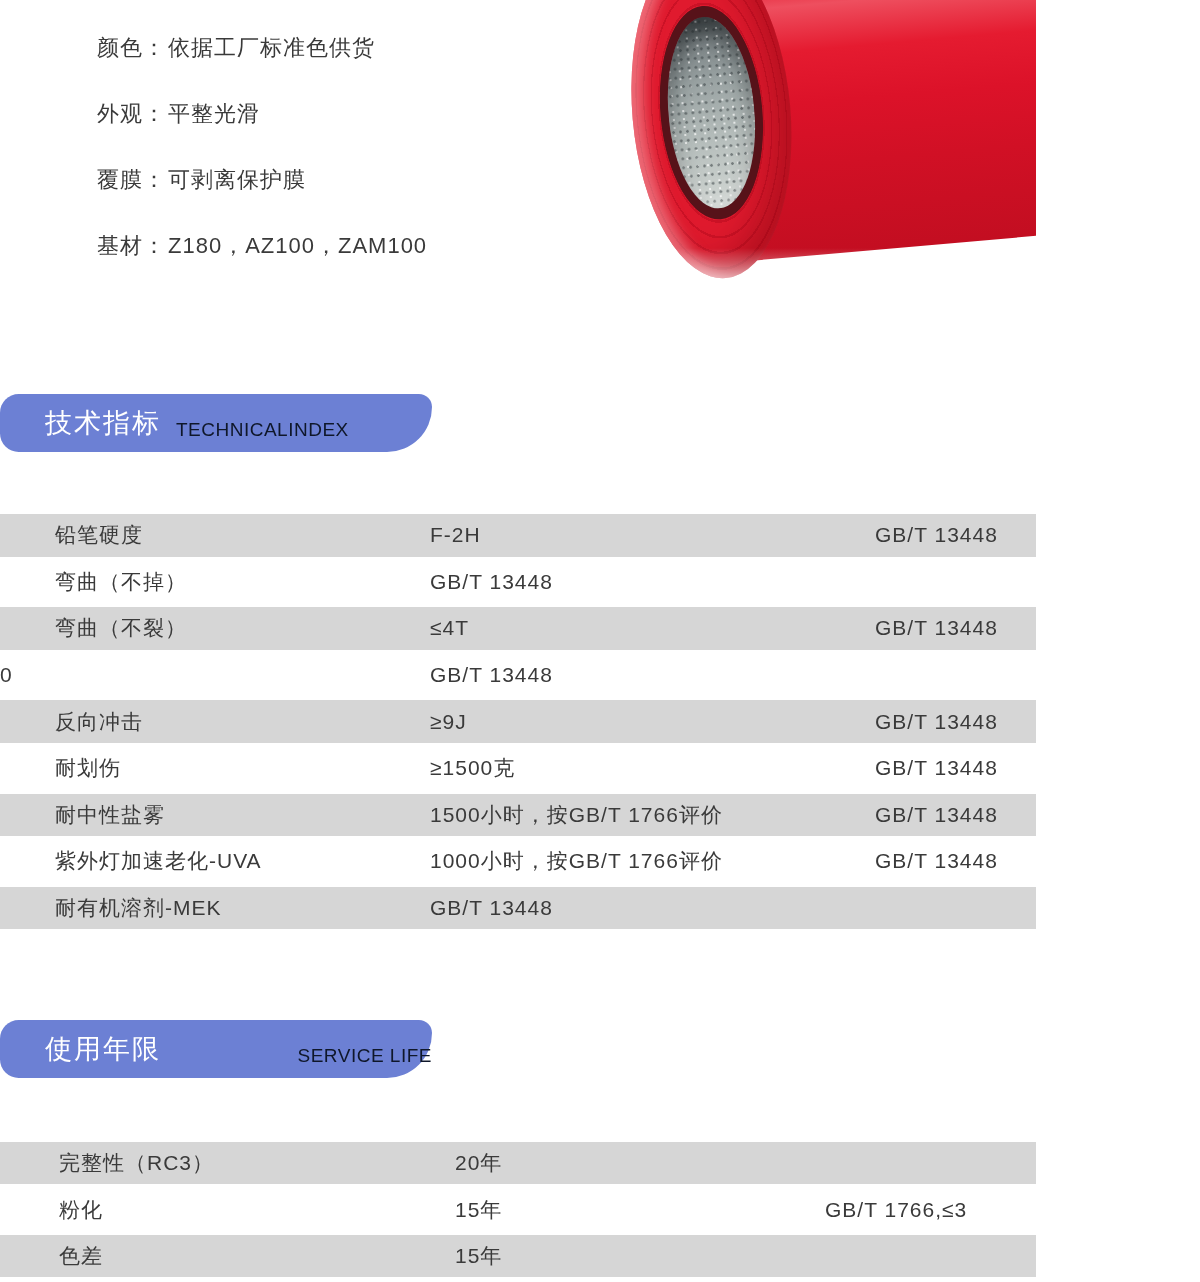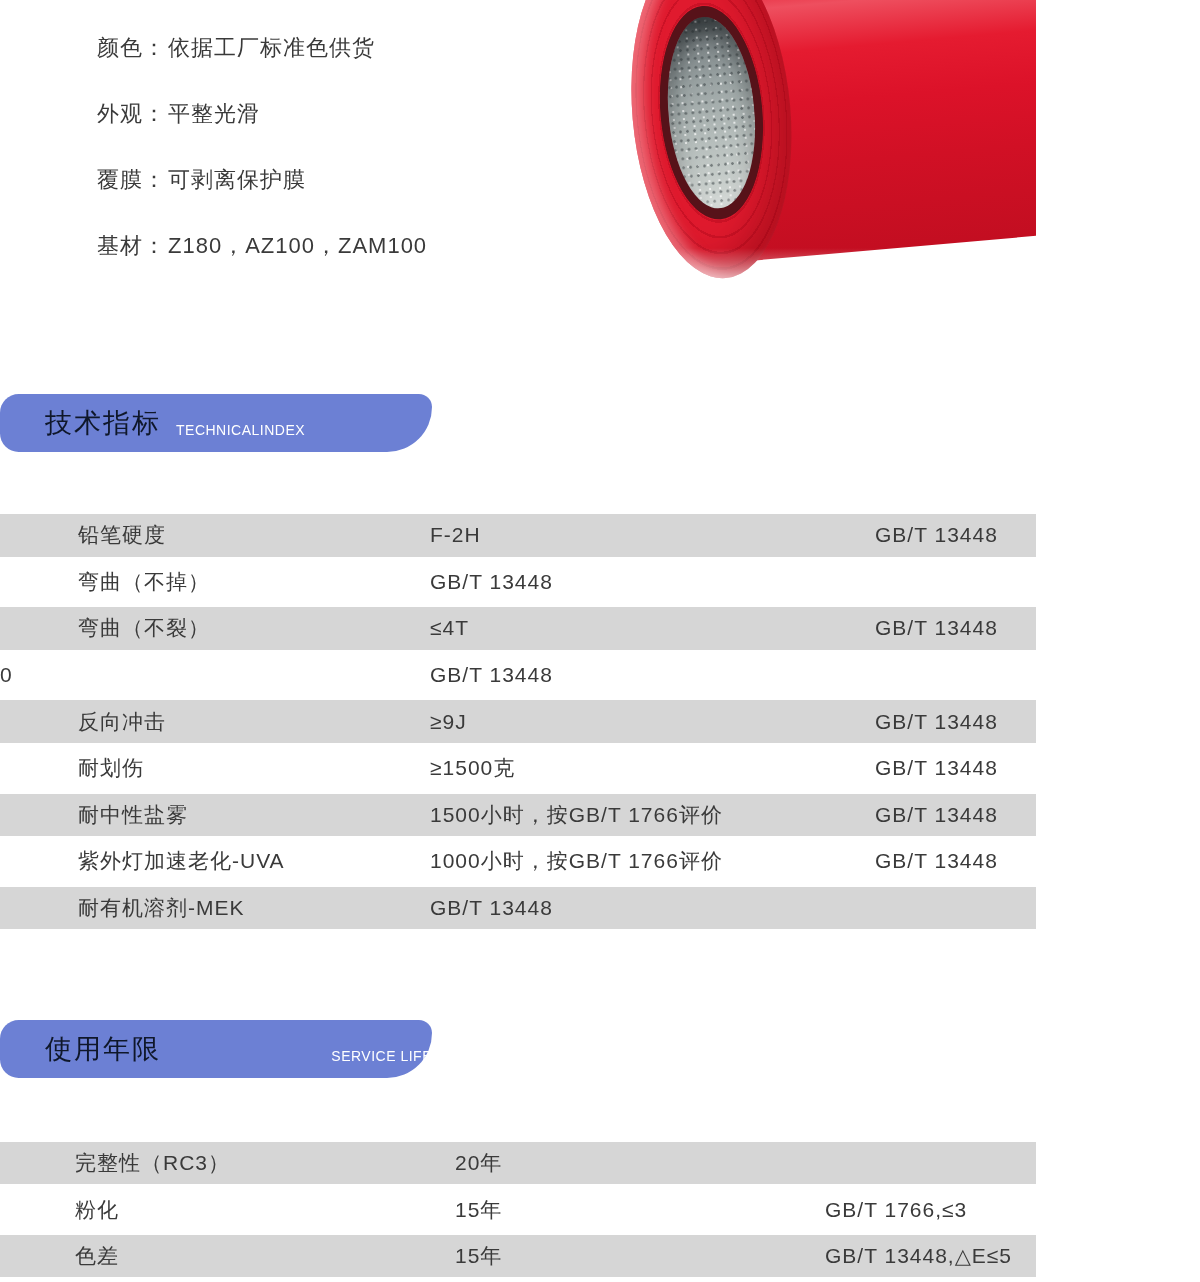--- a/index.html
+++ b/index.html
@@ -36,35 +36,35 @@
     background-size:7px 9px,10px 8px,100% 100%;
     box-shadow:inset 0 16px 20px rgba(15,20,22,.5), inset 0 -8px 12px rgba(255,255,255,.3);}
   .coil-fade{position:absolute;left:0;bottom:0;width:100%;height:70px;
     background:linear-gradient(180deg,rgba(255,255,255,0),#ffffff 78%);}
 
   
   .banner{position:absolute;left:0;width:432px;height:58px;background:#6c80d4;
     border-radius:20px 14px 48px 20px;display:flex;align-items:center;white-space:nowrap;}
   .banner::before{content:"";position:absolute;left:14px;top:6px;right:-16px;bottom:-7px;
     background:#dcdfe3;border-radius:22px 18px 56px 22px;z-index:-1;}
-  .banner-title{font-size:27px;color:#0f172a;margin-left:45px;letter-spacing:2px;}
-  .banner-sub{font-size:14px;color:#ffffff;margin-left:15px;margin-top:14px;letter-spacing:.5px;}
+  .banner-title{font-size:27px;color:#ffffff;margin-left:45px;letter-spacing:2px;}
+  .banner-sub{font-size:19px;color:#0f172a;margin-left:15px;margin-top:14px;letter-spacing:.5px;}
   .b1{top:394px;}
   .b2{top:1020px;justify-content:space-between;}
 
   
   .spec-table{position:absolute;left:0;width:1200px;font-size:21px;letter-spacing:1px;}
   .t1{top:512px;}
   .t2{top:1140px;}
   .row{display:grid;align-items:center;height:46.6px;box-sizing:border-box;white-space:nowrap;}
   .t1 .row{grid-template-columns:430px 445px auto;}
   .t2 .row{grid-template-columns:455px 370px auto;height:46.4px;}
   .row.g{background:#d6d6d6;border-top:2.5px solid #fff;border-bottom:2.5px solid #fff;}
-  .t1 .c1{padding-left:30px;margin-left:48px;}
-  .t2 .c1{padding-left:75px;}
+  .t1 .c1{padding-left:55px;}
+  .t2 .c1{padding-left:59px;}
 </style>
 </head>
 <body>
 
 <div class="stage">
 
   <ul class="specs">
     <li>
       <span class="k">颜色：</span><span class="v">依据工厂标准色供货</span>
     </li>
@@ -151,17 +151,16 @@
       <span class="c2">20年</span>
     </div>
     <div class="row">
       <span class="c1">粉化</span>
       <span class="c2">15年</span>
       <span class="c3">GB/T 1766,≤3</span>
     </div>
     <div class="row g">
       <span class="c1">色差</span>
       <span class="c2">15年</span>
-      <span class="c3">GB/T 13448,△E≤5</span>
     </div>
   </div>
 
 </div>
 
 </body></html>

